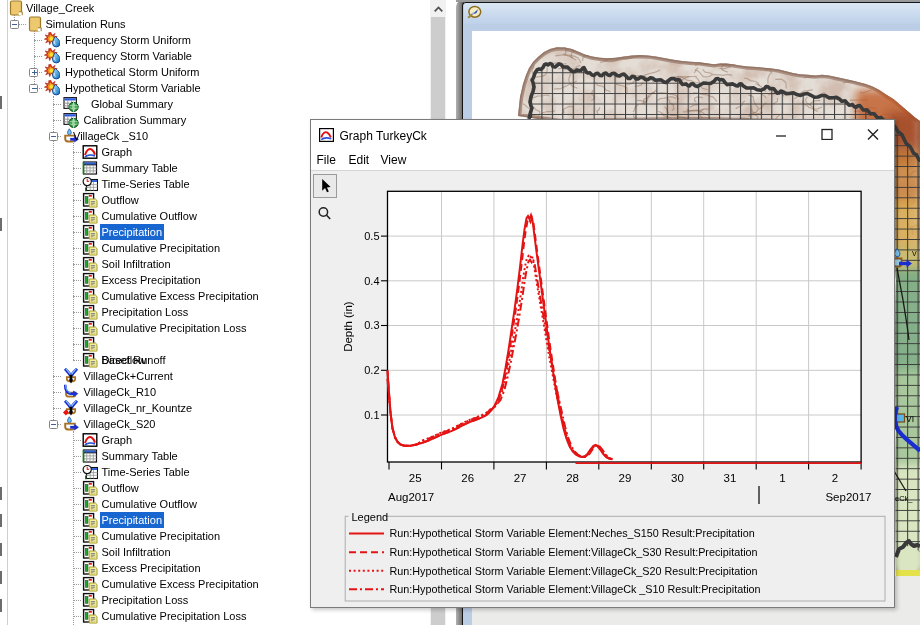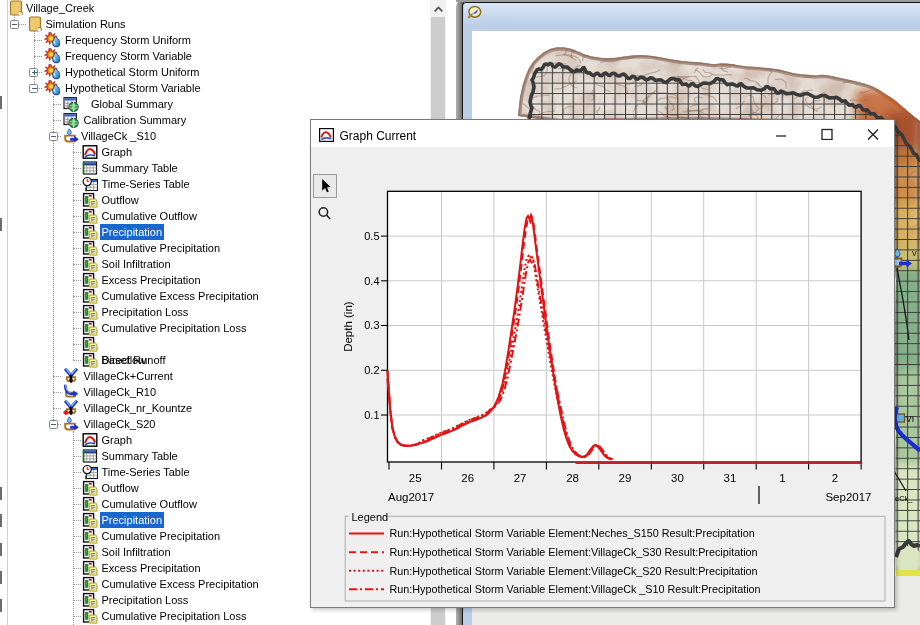--- a/index.html
+++ b/index.html
@@ -201,21 +201,21 @@
 <svg class="ic" style="left:62.8px;top:112px" viewBox="0 0 16 16">
         <use href="#i-summ"></use>
       </svg>
 <span class="lbl" style="left:81.5px;top:112px">Calibration Summary</span>
 <span class="exp" style="left:48.8px;top:131.5px">
         <span class="xm"></span>
       </span>
 <svg class="ic" style="left:62.8px;top:128px" viewBox="0 0 16 16">
         <use href="#i-subb"></use>
       </svg>
-<span class="lbl" style="left:79px;top:128px">VillageCk _S10</span>
+<span class="lbl" style="left:71px;top:128px">VillageCk _S10</span>
 <svg class="ic" style="left:82.3px;top:144px" viewBox="0 0 16 16">
         <use href="#i-graph"></use>
       </svg>
 <span class="lbl" style="left:99.5px;top:144px">Graph</span>
 <svg class="ic" style="left:82.3px;top:160px" viewBox="0 0 16 16">
         <use href="#i-table"></use>
       </svg>
 <span class="lbl" style="left:99.5px;top:160px">Summary Table</span>
 <svg class="ic" style="left:82.3px;top:176px" viewBox="0 0 16 16">
         <use href="#i-tstab"></use>
@@ -552,30 +552,35 @@
 <text x="895" y="501" font-size="7.5" font-family="Liberation Sans, sans-serif">eCk_</text>
 </svg>
 </div>
 <div id="gwin">
  <div class="tbar"></div>
  <svg style="position:absolute;left:8px;top:7.5px" width="15" height="14" viewBox="0 0 15 14">
   <rect x="0.6" y="0.6" width="13.8" height="12.8" fill="#fff" stroke="#000" stroke-width="1.2"></rect>
   <path d="M2.3,9.6 C3.6,4.4 6.5,3.5 8.4,4.6 C10,5.5 10.9,7.1 11.9,9.4" fill="none" stroke="#e01010" stroke-width="1.9"></path>
   <path d="M2.3,11.6 C4.4,9.8 8.7,9.5 12.3,10.7" fill="none" stroke="#2a50dd" stroke-width="1.7"></path>
  </svg>
- <div class="ttext">Graph Current</div>
+ <div class="ttext">Graph TurkeyCk</div>
  <svg class="wbtn" style="left:464.5px" viewBox="0 0 12 12">
         <line x1="1" y1="8" x2="11" y2="8" stroke="#222" stroke-width="1.3"></line>
       </svg>
  <svg class="wbtn" style="left:510.5px" viewBox="0 0 12 12">
         <rect x="1" y="1.5" width="10" height="10" fill="none" stroke="#222" stroke-width="1.3"></rect>
       </svg>
  <svg class="wbtn" style="left:556px" viewBox="0 0 12 12">
         <path d="M1,1.5 L11,11.5 M11,1.5 L1,11.5" stroke="#222" stroke-width="1.4"></path>
       </svg>
+ <div class="menu">
+  <span style="left:6px">File</span>
+        <span style="left:38px">Edit</span>
+        <span style="left:70px">View</span>
+ </div>
  <div class="toolbtn">
   <svg width="22" height="22" viewBox="0 0 22 22">
           <path d="M8.2,4 L8.2,15.8 L11.1,13.1 L13,17.2 L14.8,16.4 L12.9,12.4 L16.6,12.1 Z" fill="#000"></path>
         </svg>
  </div>
  <svg style="position:absolute;left:5px;top:85px" width="18" height="18" viewBox="0 0 18 18">
    <circle cx="7.4" cy="7" r="4.2" fill="none" stroke="#222" stroke-width="1.5"></circle>
    <line x1="10.6" y1="10.3" x2="14.2" y2="14" stroke="#222" stroke-width="1.6"></line>
  </svg>
  <svg id="chart" width="585" height="489" viewBox="309.5 119 585 489" font-family="Liberation Sans, sans-serif" fill="#000">

